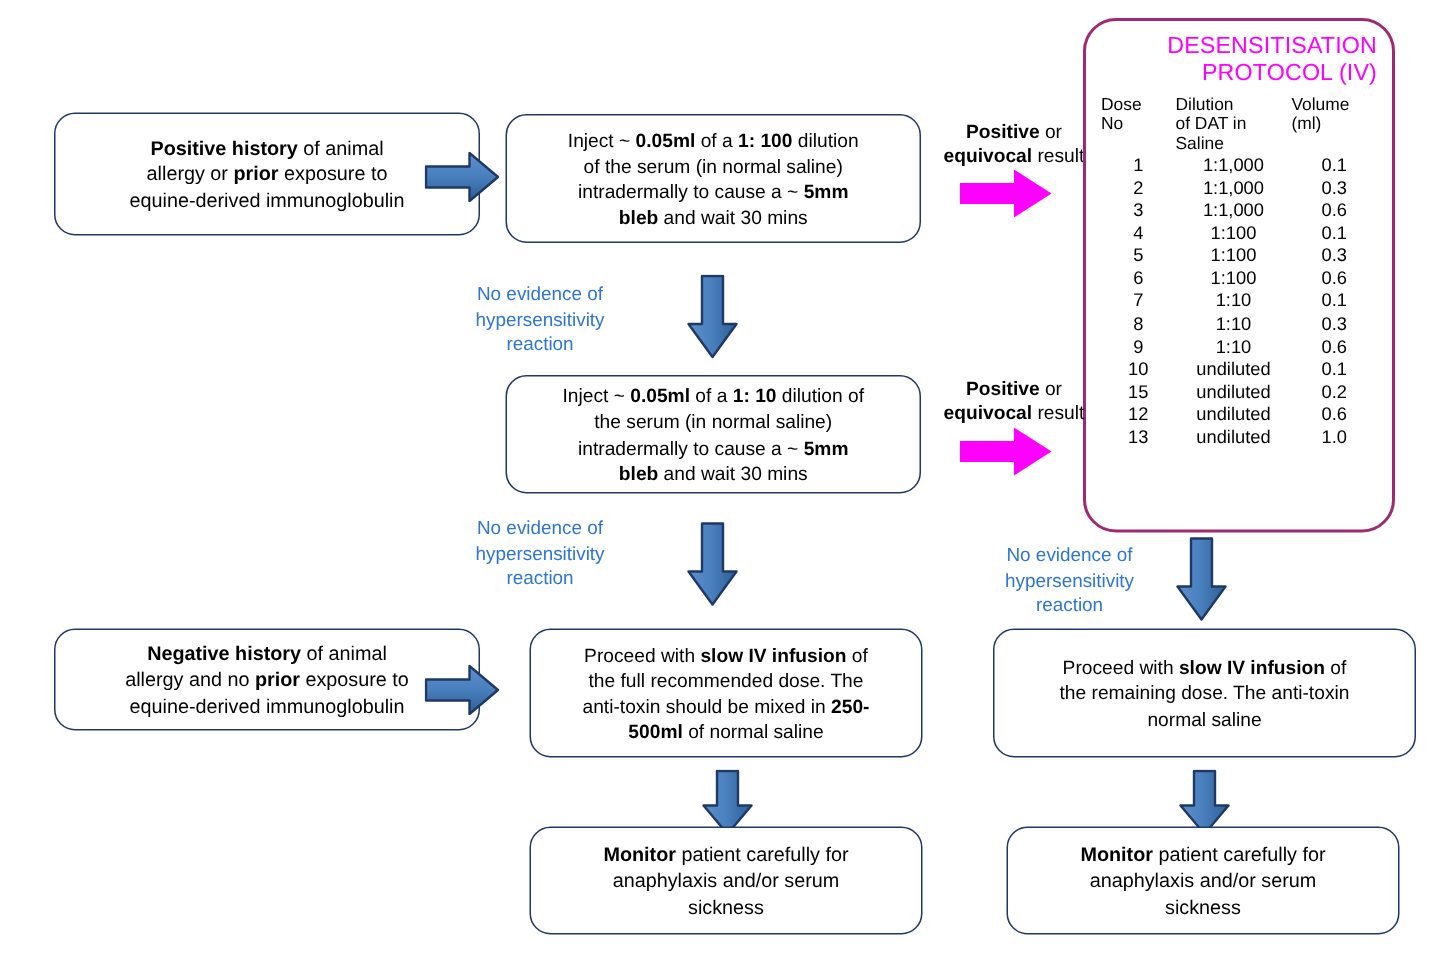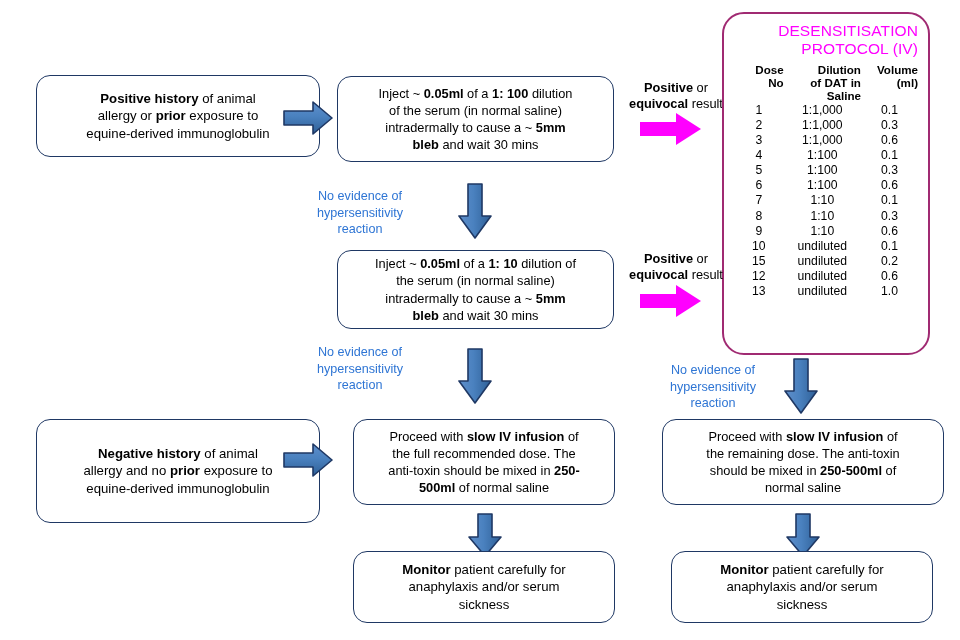--- a/index.html
+++ b/index.html
@@ -55,26 +55,26 @@
     margin-bottom: 4px;
     letter-spacing: 0.1px;
   }
   .ptable {
     width: 100%;
     border-collapse: collapse;
     font-size: 12.2px;
     color: #000000;
   }
   .ptable th {
-    font-weight: bold;
+    font-weight: normal;
     font-size: 11.6px;
     line-height: 1.12;
     padding: 0 0 1px 0;
     vertical-align: top;
-    text-align: right;
+    text-align: left;
   }
   .ptable td {
     text-align: center;
     padding: 0.3px 0;
     line-height: 1.19;
     font-size: 12.2px;
   }
   .col-dose   { width: 27%; }
   .col-dil    { width: 42%; }
   .col-vol    { width: 31%; }
@@ -306,21 +306,21 @@
     <div>hypersensitivity</div>
     <div>reaction</div>
   </div>
 
   <div class="arrow-down" style="left:783px; top:358px;">
     <svg width="36" height="56" viewBox="0 0 36 56">
       <polygon points="11,1 25,1 25,33 34,33 18,55 2,33 11,33" fill="url(#blueGradV)" stroke="#1F3864" stroke-width="1.6" stroke-linejoin="round"></polygon>
     </svg>
   </div>
 
-  <div class="box" style="left:36px; top:419px; width:284px; height:104px;">
+  <div class="box" style="left:36px; top:419px; width:284px; height:68px;">
     <div class="inner">
       <div><b>Negative history</b><span> of animal</span></div>
       <div><span>allergy and no </span><b>prior</b><span> exposure to</span></div>
       <div>equine-derived immunoglobulin</div>
     </div>
   </div>
 
   <div class="arrow-right" style="left:283px; top:443px;">
     <svg width="50" height="34" viewBox="0 0 50 34">
       <polygon points="1,10 30,10 30,1 49,17 30,33 30,24 1,24" fill="url(#blueGradH)" stroke="#1F3864" stroke-width="1.6" stroke-linejoin="round"></polygon>
@@ -333,21 +333,20 @@
       <div>the full recommended dose.  The</div>
       <div><span>anti-toxin should be mixed in </span><b>250-</b></div>
       <div><b>500ml</b><span> of normal saline</span></div>
     </div>
   </div>
 
   <div class="box" style="left:662px; top:419px; width:282px; height:86px; font-size:12.8px;">
     <div class="inner">
       <div><span>Proceed with </span><b>slow IV infusion</b><span> of</span></div>
       <div>the remaining dose.  The anti-toxin</div>
-      <div><span>should be mixed in </span><b>250-500ml</b><span> of</span></div>
       <div>normal saline</div>
     </div>
   </div>
 
   <div class="arrow-down" style="left:467px; top:513px;">
     <svg width="36" height="44" viewBox="0 0 36 44">
       <polygon points="11,1 25,1 25,24 34,24 18,43 2,24 11,24" fill="url(#blueGradV)" stroke="#1F3864" stroke-width="1.6" stroke-linejoin="round"></polygon>
     </svg>
   </div>
 

